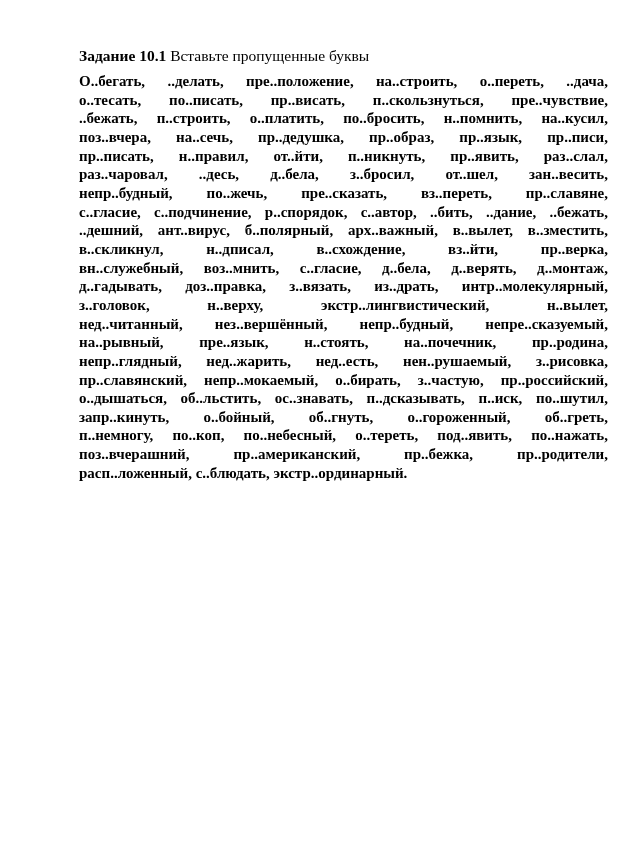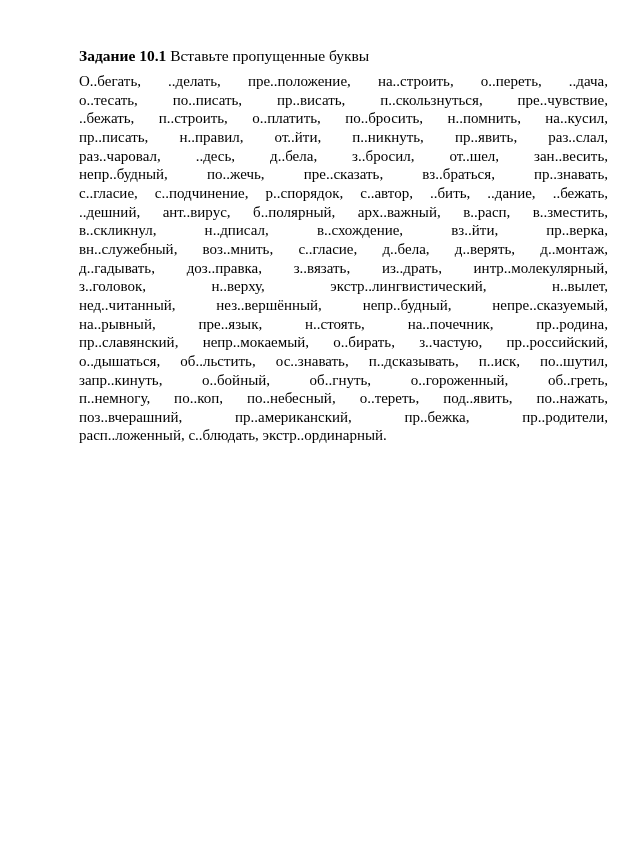--- a/index.html
+++ b/index.html
@@ -32,48 +32,51 @@
     font-weight: bold;
   }
   .exercise-text {
     margin: 0;
   }
   .exercise-text .text-line {
     font-size: 15px;
     line-height: 18.65px;
     text-align: justify;
     text-align-last: justify;
+    font-weight: bold;
   }
   .exercise-text .text-line:last-child {
     text-align-last: left;
   }
 </style>
 </head>
 <body>
 
 <div class="page">
   <h1 class="task-heading">
     <span class="task-label">Задание 10.1</span>
     <span class="task-instruction">Вставьте пропущенные буквы</span>
   </h1>
   <div class="exercise-text">
       <div class="text-line">О..бегать, ..делать, пре..положение, на..строить, о..переть, ..дача,</div>
       <div class="text-line">о..тесать, по..писать, пр..висать, п..скользнуться, пре..чувствие,</div>
       <div class="text-line">..бежать, п..строить, о..платить, по..бросить, н..помнить, на..кусил,</div>
+      <div class="text-line">поз..вчера, на..сечь, пр..дедушка, пр..образ, пр..язык, пр..писи,</div>
       <div class="text-line">пр..писать, н..правил, от..йти, п..никнуть, пр..явить, раз..слал,</div>
       <div class="text-line">раз..чаровал, ..десь, д..бела, з..бросил, от..шел, зан..весить,</div>
-      <div class="text-line">непр..будный, по..жечь, пре..сказать, вз..браться, пр..знавать,</div>
+      <div class="text-line">непр..будный, по..жечь, пре..сказать, вз..переть, пр..славяне,</div>
       <div class="text-line">с..гласие, с..подчинение, р..спорядок, с..автор, ..бить, ..дание, ..бежать,</div>
-      <div class="text-line">..дешний, ант..вирус, б..полярный, арх..важный, в..расп, в..зместить,</div>
+      <div class="text-line">..дешний, ант..вирус, б..полярный, арх..важный, в..вылет, в..зместить,</div>
       <div class="text-line">в..скликнул, н..дписал, в..схождение, вз..йти, пр..верка,</div>
       <div class="text-line">вн..служебный, воз..мнить, с..гласие, д..бела, д..верять, д..монтаж,</div>
       <div class="text-line">д..гадывать, доз..правка, з..вязать, из..драть, интр..молекулярный,</div>
       <div class="text-line">з..головок, н..верху, экстр..лингвистический, н..вылет,</div>
       <div class="text-line">нед..читанный, нез..вершённый, непр..будный, непре..сказуемый,</div>
       <div class="text-line">на..рывный, пре..язык, н..стоять, на..почечник, пр..родина,</div>
+      <div class="text-line">непр..глядный, нед..жарить, нед..есть, нен..рушаемый, з..рисовка,</div>
       <div class="text-line">пр..славянский, непр..мокаемый, о..бирать, з..частую, пр..российский,</div>
       <div class="text-line">о..дышаться, об..льстить, ос..знавать, п..дсказывать, п..иск, по..шутил,</div>
       <div class="text-line">запр..кинуть, о..бойный, об..гнуть, о..гороженный, об..греть,</div>
       <div class="text-line">п..немногу, по..коп, по..небесный, о..тереть, под..явить, по..нажать,</div>
       <div class="text-line">поз..вчерашний, пр..американский, пр..бежка, пр..родители,</div>
       <div class="text-line">расп..ложенный, с..блюдать, экстр..ординарный.</div>
     </div>
 </div>
 
 </body></html>

